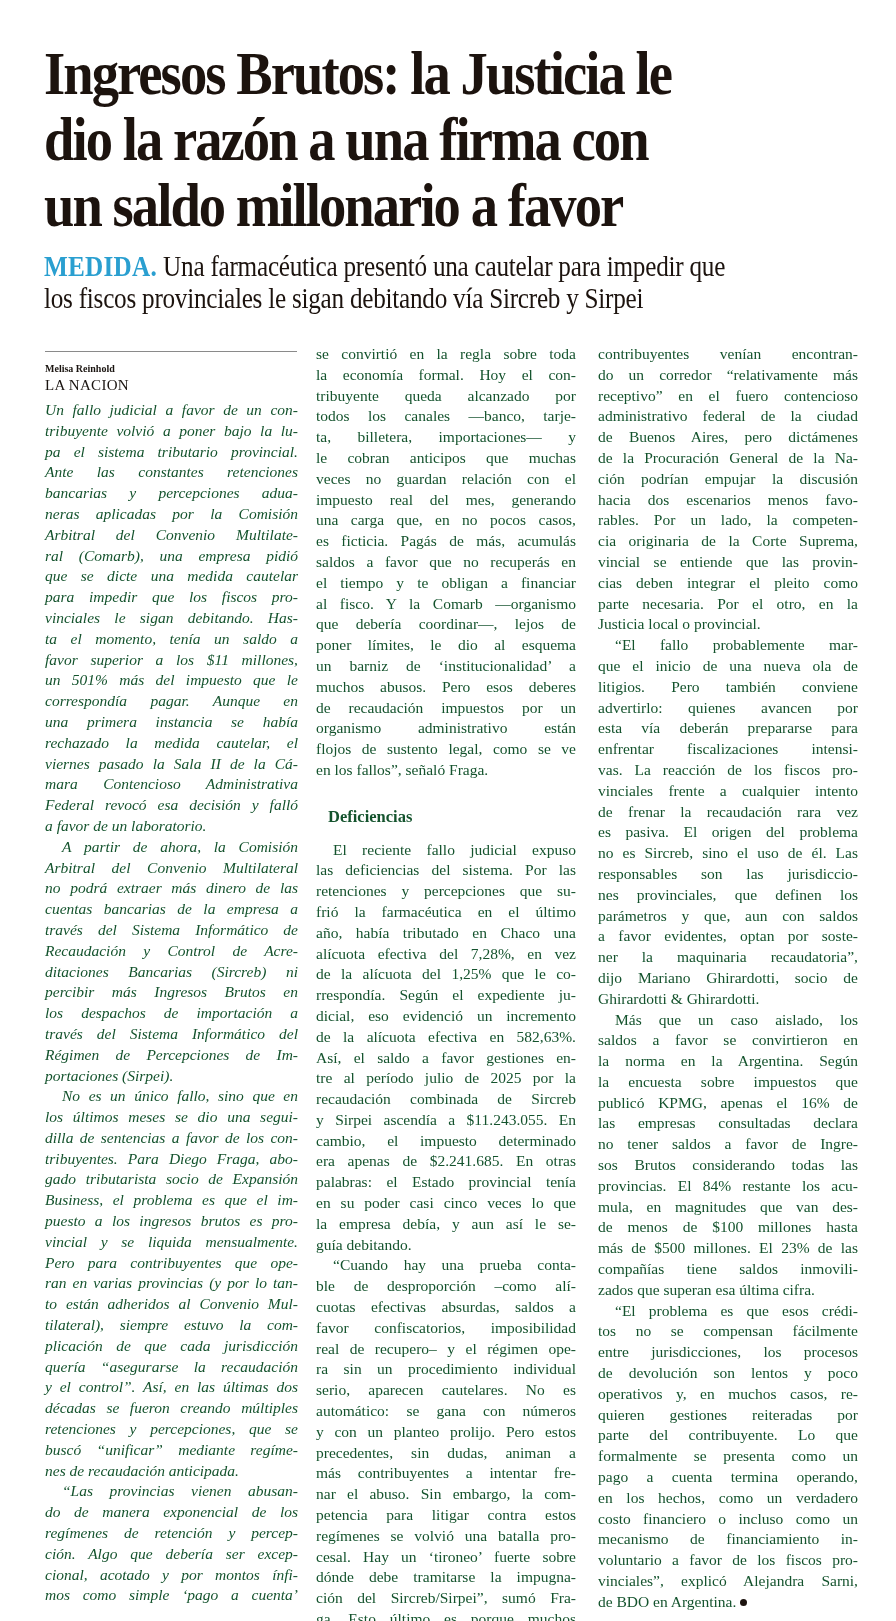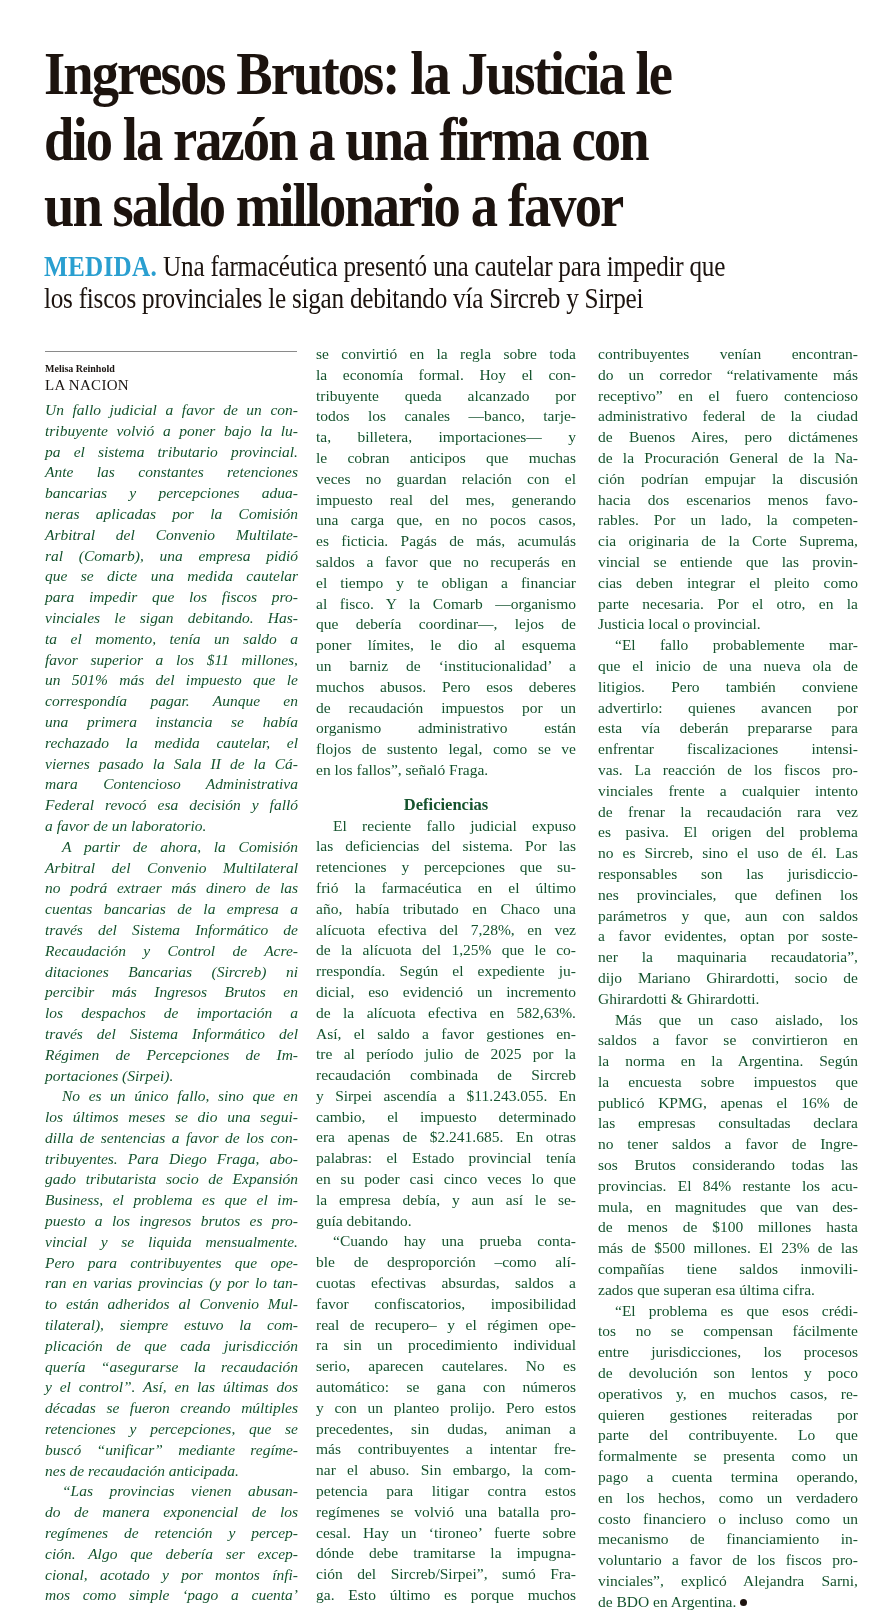--- a/index.html
+++ b/index.html
@@ -32,21 +32,21 @@
   .byline .outlet { font-size: 15px; line-height: 14px; letter-spacing: 0.3px; }
   .col {
     position: absolute;
     font-family: "Liberation Serif", "DejaVu Serif", serif;
     font-size: 15.5px; line-height: 20.8px; color: #14532d;
   }
   .col .ln { display: block; white-space: nowrap; text-align: justify; text-align-last: justify; }
   .col .ln.last { text-align-last: left; }
   .col .ln.indent { padding-left: 17px; }
   .col h3 {
-    margin: 0; font-weight: bold; font-size: 16.5px; line-height: 20.8px; text-align: center;
+    margin: 12px; font-weight: bold; font-size: 16.5px; line-height: 20.8px;
   }
   .col1 { left: 45px; top: 400px; width: 253px; font-style: italic; }
   .col2 { left: 316px; top: 344px; width: 260px; }
   .col3 { left: 598px; top: 344px; width: 260px; }
   .gap { display: block; height: 14px; }
   .endmark { display: inline-block; width: 7px; height: 7px; border-radius: 50%; background: #1c130e; margin-left: 4px; vertical-align: 1px; }
 </style>
 </head>
 <body>
 

